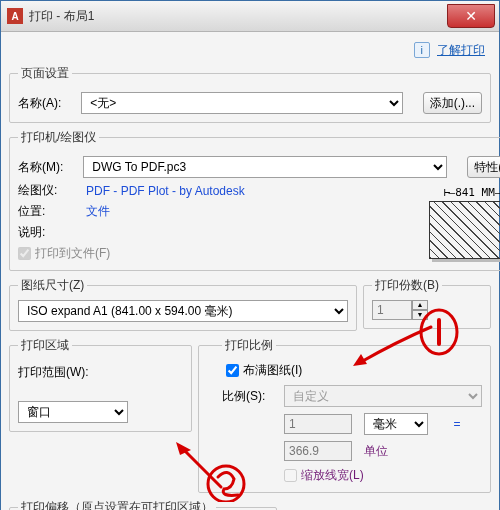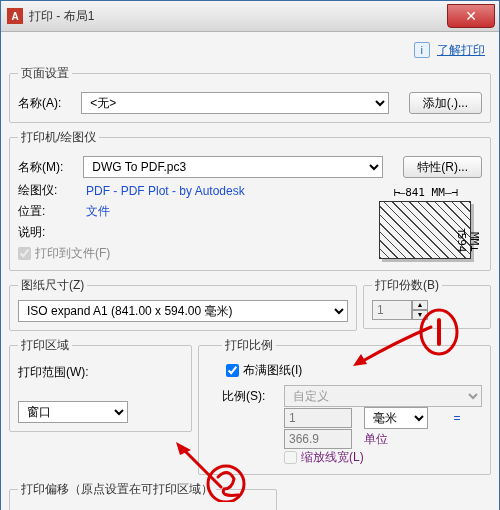--- a/index.html
+++ b/index.html
@@ -91,21 +91,21 @@
   }
   select {
     height:22px;
   }
   select[disabled], input[disabled]{
     background:#f0f0f0; color:#777;
   }
   button.win {
     font: inherit;
     height:22px;
-    padding: 0 13px;
+    padding: 0 6px;
     background: linear-gradient(#fefefe, #e6e6e6);
     border:1px solid #9f9f9f;
     border-radius:3px;
     cursor:pointer;
     white-space:nowrap;
   }
   .two-col { display:flex; gap:6px; align-items:flex-start;}
   .col-left { flex:1; min-width:0;}
   .col-right { width:220px;padding-left:23px;}
   .preview {
@@ -133,21 +133,21 @@
     top: 18px;
     writing-mode: vertical-lr;
     text-orientation: mixed;
     font-family:monospace;
     font-size:11px;
   }
   .static { color:#1d4ed8; }
   .scale-grid {
     display:grid;
     grid-template-columns: 58px 60px 12px 64px 50px;
-    gap:0 4px;
+    gap:6px 4px;
     align-items:center;
   }
   .units-label { color:#701a75; }
   input.num { width:58px; text-align:left;}
   .chk { display:flex; align-items:center; gap:4px;}
   .chk input { margin:0;}
   .spin {
     width:50px;
     display:flex;
   }
@@ -190,21 +190,21 @@
         </select>
         <button class="win">添加(.)...</button>
       </div>
     </fieldset>
 
     <fieldset style="position:relative">
       <legend>打印机/绘图仪</legend>
 
       <div class="row">
         <span class="label">名称(M):</span>
-        <select style="width:300px">
+        <select style="width:364px">
           <option>DWG To PDF.pc3</option>
         </select>
         <button class="win">特性(R)...</button>
       </div>
 
       <div class="row">
         <span class="label" style="width:48px">绘图仪:</span>
         <span class="static">PDF - PDF Plot - by Autodesk</span>
       </div>
       <div class="row">

